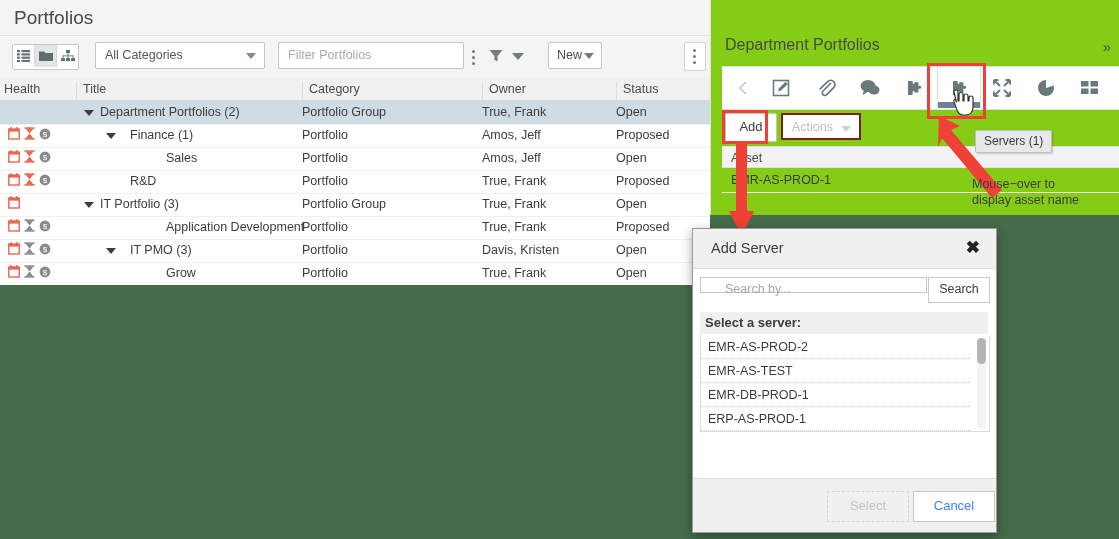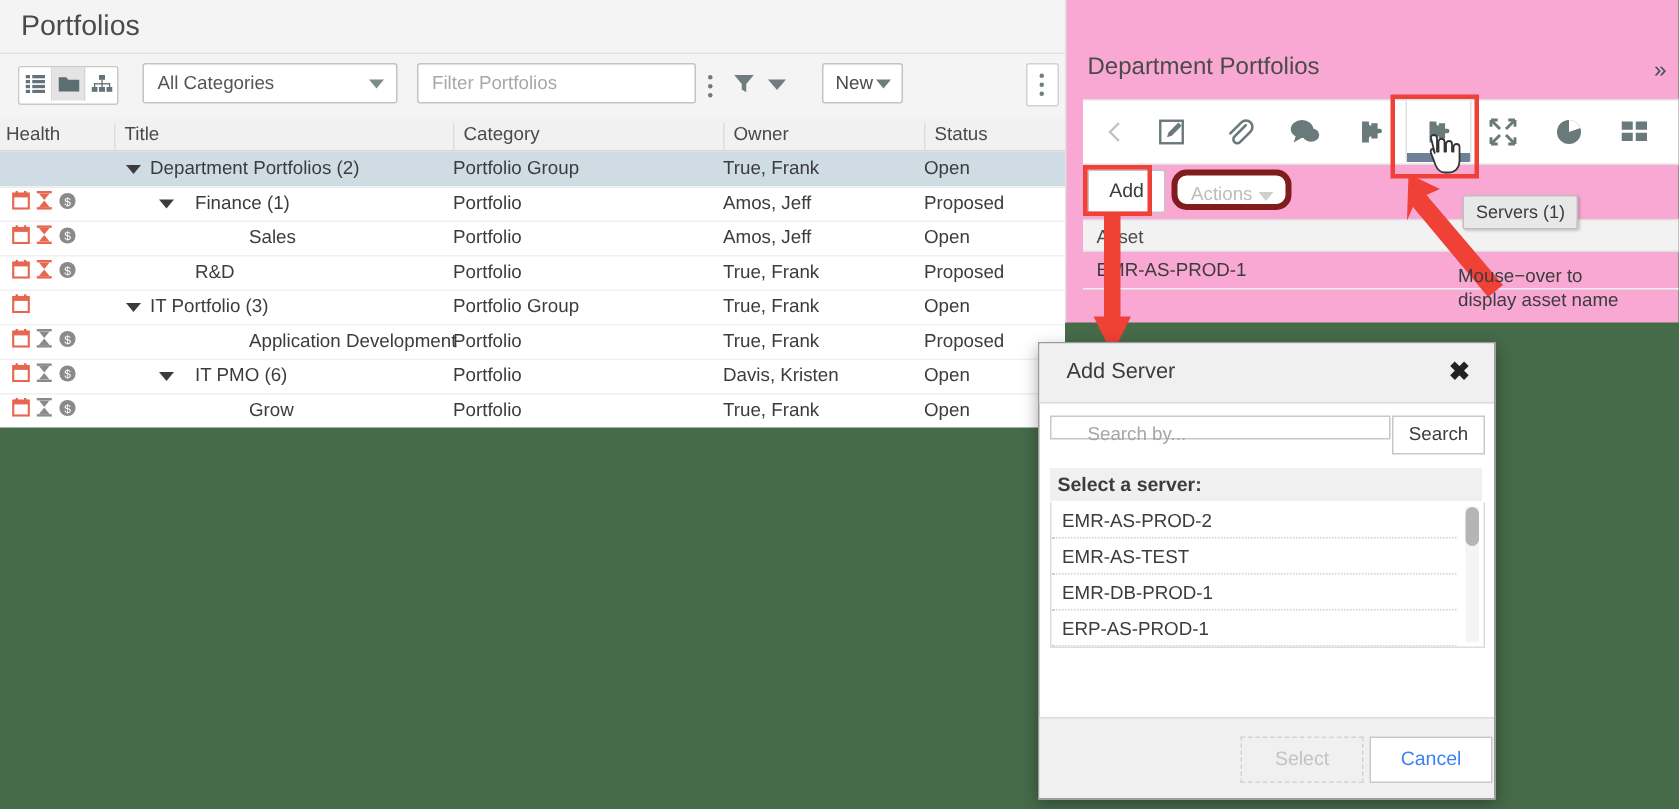--- a/index.html
+++ b/index.html
@@ -104,21 +104,21 @@
   .c-stat{left:616px;width:92px;}
   .twisty{
     position:absolute;width:0;height:0;
     border-left:5px solid transparent;border-right:5px solid transparent;
     border-top:6px solid #3c3c3c;top:9px;
   }
 
   
   .right-panel{
     position:absolute;left:710px;top:0;width:409px;height:215px;
-    background:#f9a8d4;border-left:1px solid #e0e0e0;overflow:hidden;
+    background:#84cc16;border-left:1px solid #e0e0e0;overflow:hidden;
   }
   .rp-title{
     position:absolute;left:14px;top:36px;font-size:16px;color:#4a4a4a;
   }
   .rp-expand{
     position:absolute;right:9px;top:38px;font-size:15px;color:#3f4e5c;
   }
   .rp-iconbar{
     position:absolute;left:11px;top:66px;width:398px;height:42px;
     border-top:1px solid #e0e0e0;border-bottom:1px solid #e0e0e0;
@@ -132,21 +132,21 @@
   .tb-ic.active .underbar{
     position:absolute;left:0;bottom:0;width:100%;height:6px;background:#6d8296;
   }
   .rp-add{
     position:absolute;left:14px;top:113px;width:50px;height:27px;
     border:1px solid #c4c4c4;background:#fff;border-radius:2px;
     font-size:13px;color:#3c3c3c;text-align:center;line-height:25px;
   }
   .rp-actions{
     position:absolute;left:70px;top:113px;width:80px;height:27px;
-    border:4px solid #7f1d1d;background:#fff;border-radius:10px;
+    border:2px solid #7f1d1d;background:#fff;border-radius:0;
     font-size:12.5px;color:#bdbdbd;
     padding:5px 0 0 9px;box-sizing:border-box;
   }
   .rp-actions .caret{position:absolute;right:8px;top:11px;
     width:0;height:0;border-left:5px solid transparent;border-right:5px solid transparent;
     border-top:6px solid #cfcfcf;}
   .rp-thead{
     position:absolute;left:11px;top:146px;width:398px;height:22px;
     background:#f2f2f2;border-top:1px solid #e0e0e0;border-bottom:1px solid #e0e0e0;
     font-size:12.5px;color:#4a4a4a;padding:4px 0 0 9px;box-sizing:border-box;
@@ -451,21 +451,21 @@
               <rect x="0.5" y="11.1" width="10" height="1.6" fill="#8a8a8a"></rect>
               <path d="M2 2h7l-3.5 4.4z" fill="#8a8a8a"></path>
               <path d="M5.5 6.6L9 11H2z" fill="#8a8a8a"></path>
             </svg>
             <svg width="12" height="12" viewBox="0 0 12 12">
               <circle cx="6" cy="6" r="5.4" fill="#8a8a8a"></circle>
               <text x="6" y="9.1" font-size="8" text-anchor="middle" fill="#ffffff" font-family="Liberation Sans, sans-serif">$</text>
             </svg>
           </div>
           <div class="twisty" style="left:106px;"></div>
-          <div class="cell c-title" style="left:130px;">IT PMO (6)</div>
+          <div class="cell c-title" style="left:130px;">IT PMO (3)</div>
           <div class="cell c-cat">Portfolio</div>
           <div class="cell c-own">Davis, Kristen</div>
           <div class="cell c-stat">Open</div>
         </div>
         <div class="row" style="top: 262px;">
           <div class="cell c-health">
             <svg width="12" height="13" viewBox="0 0 12 13">
               <rect x="0.8" y="2" width="10.4" height="10" fill="none" stroke="#e8654f" stroke-width="1.4"></rect>
               <rect x="0.8" y="2" width="10.4" height="2.6" fill="#e8654f"></rect>
               <rect x="2.4" y="0.2" width="1.6" height="3" fill="#e8654f"></rect>

